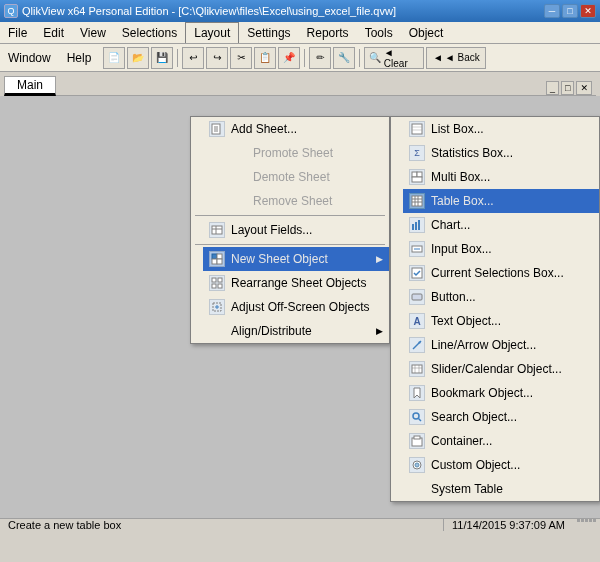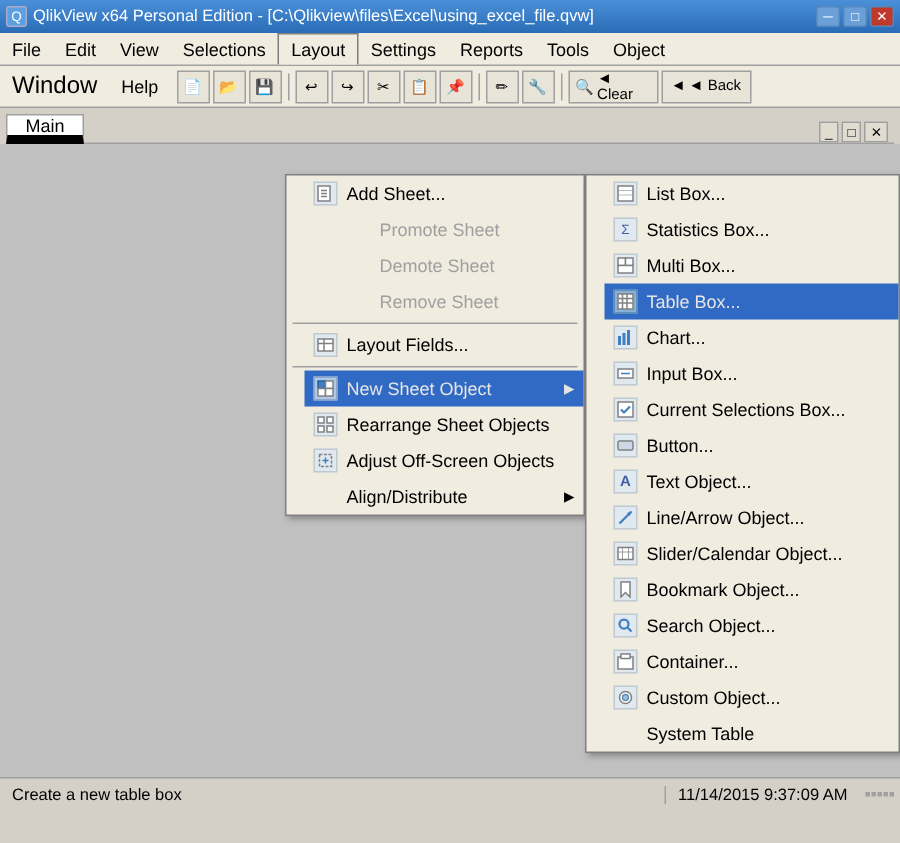--- a/index.html
+++ b/index.html
@@ -106,21 +106,21 @@
       border: 1px solid #a0a0a0;
       border-bottom: none;
       padding: 3px 12px;
       font-size: 12px;
       cursor: pointer;
       height: 20px;
       display: flex; align-items: center;
     }
     .tab.active {
       background: white;
-      border-bottom: 6px solid #000000;
+      border-bottom: 3px solid #000000;
       text-align: right;
     }
 
     
     .layout-menu {
       position: absolute;
       top: 44px;
       left: 190px;
       background: #f0ece0;
       border: 1px solid #808080;
@@ -167,21 +167,21 @@
       box-shadow: 2px 2px 4px rgba(0,0,0,0.3);
       width: 210px;
       z-index: 200;
     }
 
     
     .status-bar {
       background: #d4d0c8;
       height: 22px;
       display: flex;
-      align-items: center;
+      align-items: flex-start;
       border-top: 1px solid #a0a0a0;
       position: absolute;
       bottom: 0;
       left: 0;
       right: 0;
     }
     .status-left {
       flex: 1;
       padding: 0 8px;
       font-size: 11px;
@@ -231,21 +231,21 @@
   <div class="menu-item">View</div>
   <div class="menu-item">Selections</div>
   <div class="menu-item active">Layout</div>
   <div class="menu-item">Settings</div>
   <div class="menu-item">Reports</div>
   <div class="menu-item">Tools</div>
   <div class="menu-item">Object</div>
 </div>
 
 <div style="display:flex; background:#f0ece0; border-bottom:1px solid #a0a0a0; height:28px; align-items:center;">
-  <div class="menu-item" style="font-size:16px;">Window</div>
+  <div class="menu-item" style="font-size:12px;">Window</div>
   <div class="menu-item" style="font-size:12px;">Help</div>
   <div style="flex:1; display:flex; align-items:center; gap:2px; padding:0 4px;">
     <div class="tb-btn">📄</div>
     <div class="tb-btn">📂</div>
     <div class="tb-btn">💾</div>
     <div class="tb-separator"></div>
     <div class="tb-btn">↩</div>
     <div class="tb-btn">↪</div>
     <div class="tb-btn">✂</div>
     <div class="tb-btn">📋</div>

